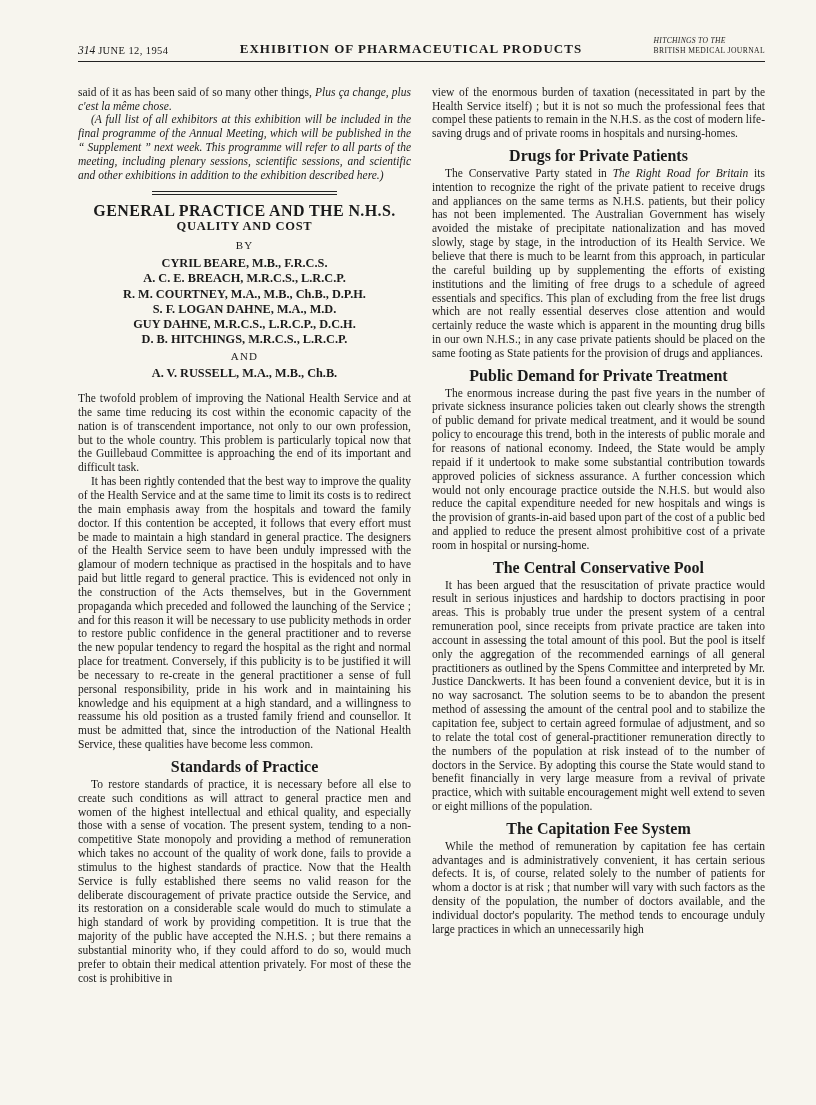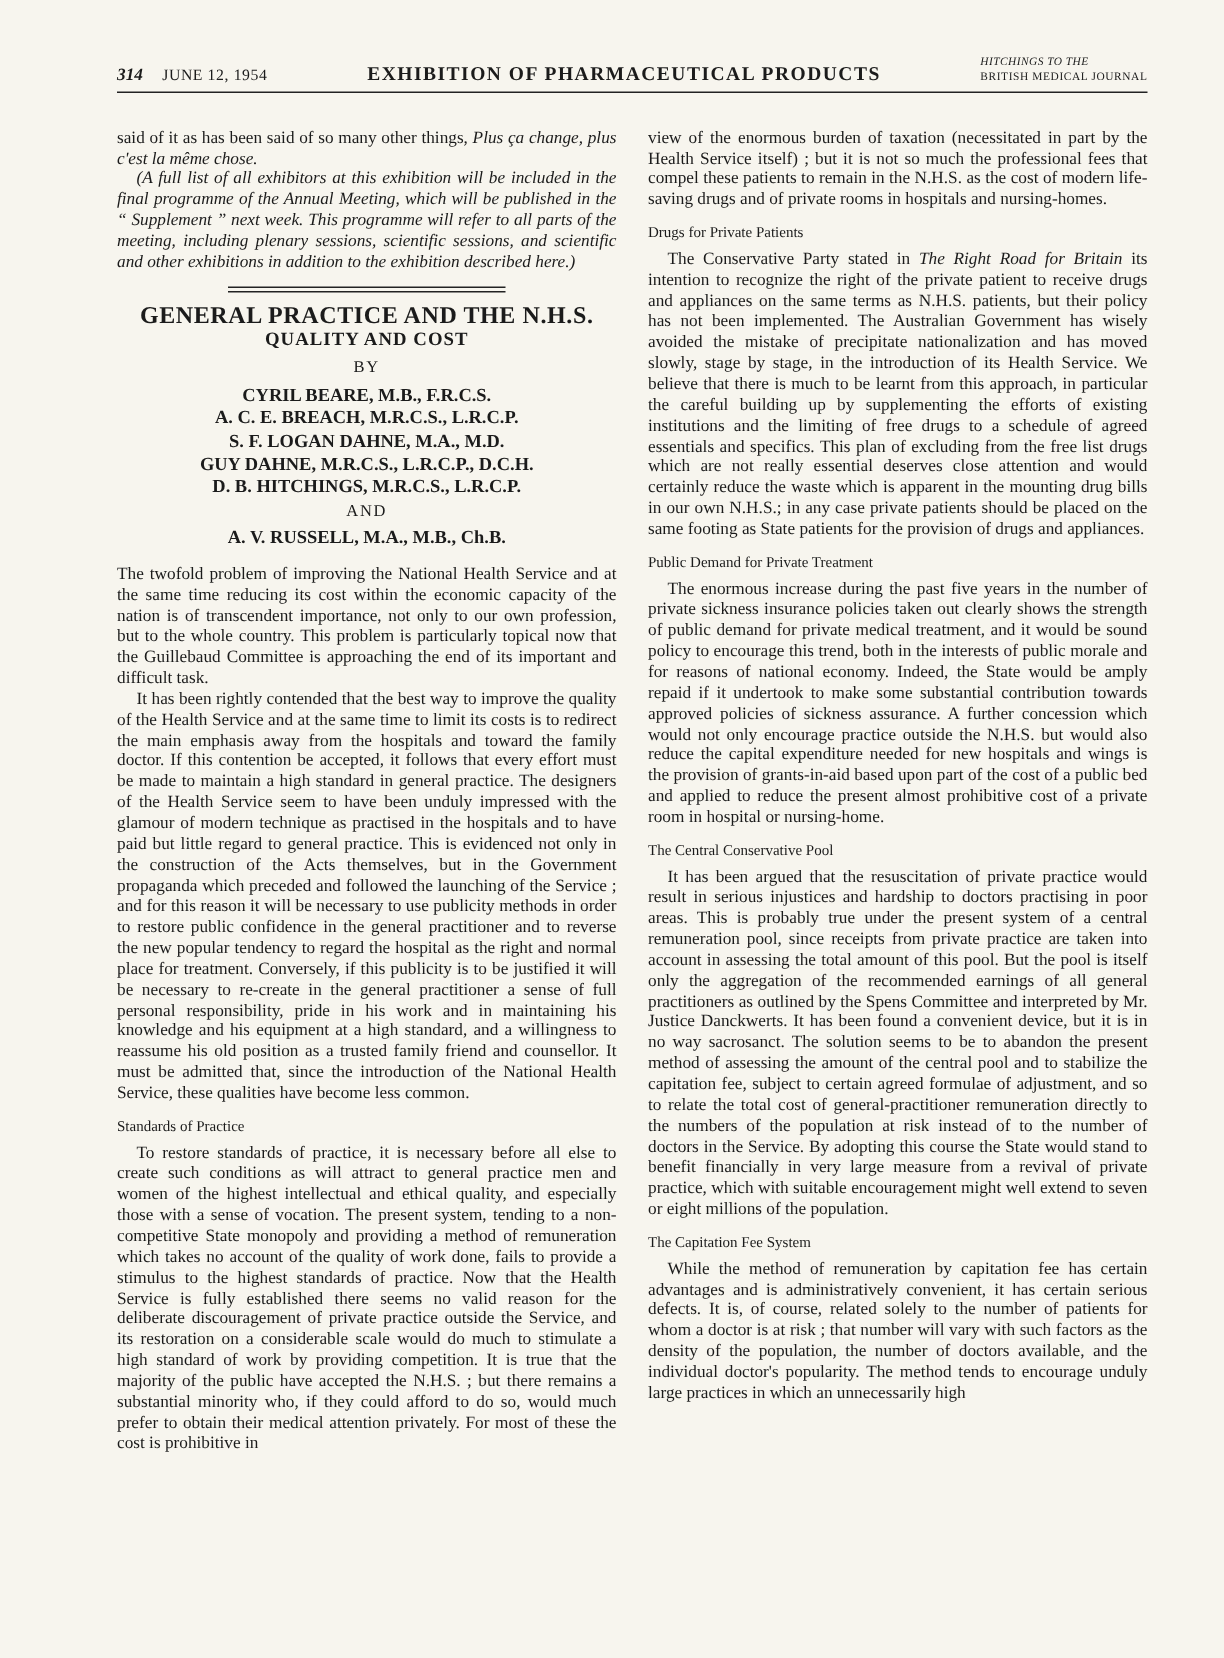--- a/index.html
+++ b/index.html
@@ -12,40 +12,40 @@
     padding:36px 51px 0 78px;
     font-family:"Liberation Serif","DejaVu Serif",serif;
     overflow:hidden;
   }
   
   .masthead {
     display:flex; align-items:flex-end; justify-content:space-between;
     border-bottom:1.5px solid #222; padding-bottom:5px;
   }
   .mast-left { font-size:11.5px; white-space:nowrap; }
-  .mast-left .pageno { font-style:italic; font-weight:bold; margin-right:10px; }
+  .mast-left .pageno { font-style:italic; font-weight:normal; }
   .mast-left .date { letter-spacing:.4px; font-size:10.5px; }
   .mast-center { font-weight:bold; font-size:13px; letter-spacing:1px; transform:translateY(1px); }
   .mast-right { font-size:7.6px; line-height:1.3; text-align:left; }
   .mast-right .sup1 { font-style:italic; letter-spacing:.3px; }
   .mast-right .sup2 { letter-spacing:.4px; }
   
   .columns { display:flex; gap:21px; margin-top:24px; }
   .col { flex:1; text-align:justify; font-size:11.5px; line-height:13.85px; hyphens:auto; }
   .body-p { text-indent:13px; }
   .body-p.no-indent { text-indent:0; }
   .italic { font-style:italic; }
   
   .divider { width:185px; height:4px; margin:8px auto 4px; border-top:1.5px solid #222; border-bottom:1px solid #222; }
   .article-title { text-align:center; font-size:16px; font-weight:bold; letter-spacing:.4px; margin:9px 0 3px; }
   .article-subtitle { text-align:center; font-size:12.5px; font-weight:bold; letter-spacing:.7px; margin:0 0 5px; }
   .byline { text-align:center; font-size:11px; letter-spacing:1.2px; margin:3px 0; }
   .authors { text-align:center; font-weight:bold; font-size:12.3px; line-height:15.2px; text-indent:0; }
   .final-author { text-align:center; font-weight:bold; font-size:12.3px; margin-bottom:11px; text-indent:0; }
-  .section-heading { text-align:left; font-weight:normal; font-size:10px; margin:8px 0 4px; text-indent:0; }
+  .section-heading { text-align:center; font-weight:bold; font-size:16px; margin:8px 0 4px; text-indent:0; }
 </style>
 </head>
 <body>
 
 <div class="page">
 
   <header class="masthead">
     <div class="mast-left">
       <span class="pageno">314</span>
       <span class="date">JUNE 12, 1954</span>
@@ -65,20 +65,21 @@
 
       <div class="divider"></div>
 
       <h1 class="article-title">GENERAL PRACTICE AND THE N.H.S.</h1>
       <h2 class="article-subtitle">QUALITY AND COST</h2>
       <div class="byline">BY</div>
 
       <div class="authors">
         <div class="author">CYRIL BEARE, M.B., F.R.C.S.</div>
         <div class="author">A. C. E. BREACH, M.R.C.S., L.R.C.P.</div>
+        <div class="author">R. M. COURTNEY, M.A., M.B., Ch.B., D.P.H.</div>
         <div class="author">S. F. LOGAN DAHNE, M.A., M.D.</div>
         <div class="author">GUY DAHNE, M.R.C.S., L.R.C.P., D.C.H.</div>
         <div class="author">D. B. HITCHINGS, M.R.C.S., L.R.C.P.</div>
       </div>
       <div class="byline">AND</div>
       <div class="final-author">A. V. RUSSELL, M.A., M.B., Ch.B.</div>
 
       <p class="body-p no-indent">The twofold problem of improving the National Health Service and at the same time reducing its cost within the economic capacity of the nation is of transcendent importance, not only to our own profession, but to the whole country.  This problem is particularly topical now that the Guillebaud Committee is approaching the end of its important and difficult task.</p>
       <p class="body-p">It has been rightly contended that the best way to improve the quality of the Health Service and at the same time to limit its costs is to redirect the main emphasis away from the hospitals and toward the family doctor.  If this contention be accepted, it follows that every effort must be made to maintain a high standard in general practice.  The designers of the Health Service seem to have been unduly impressed with the glamour of modern technique as practised in the hospitals and to have paid but little regard to general practice. This is evidenced not only in the construction of the Acts themselves, but in the Government propaganda which preceded and followed the launching of the Service ; and for this reason it will be necessary to use publicity methods in order to restore public confidence in the general practitioner and to reverse the new popular tendency to regard the hospital as the right and normal place for treatment.  Conversely, if this publicity is to be justified it will be necessary to re-create in the general practitioner a sense of full personal responsibility, pride in his work and in maintaining his knowledge and his equipment at a high standard, and a willingness to reassume his old position as a trusted family friend and counsellor.  It must be admitted that, since the introduction of the National Health Service, these qualities have become less common.</p>
 

